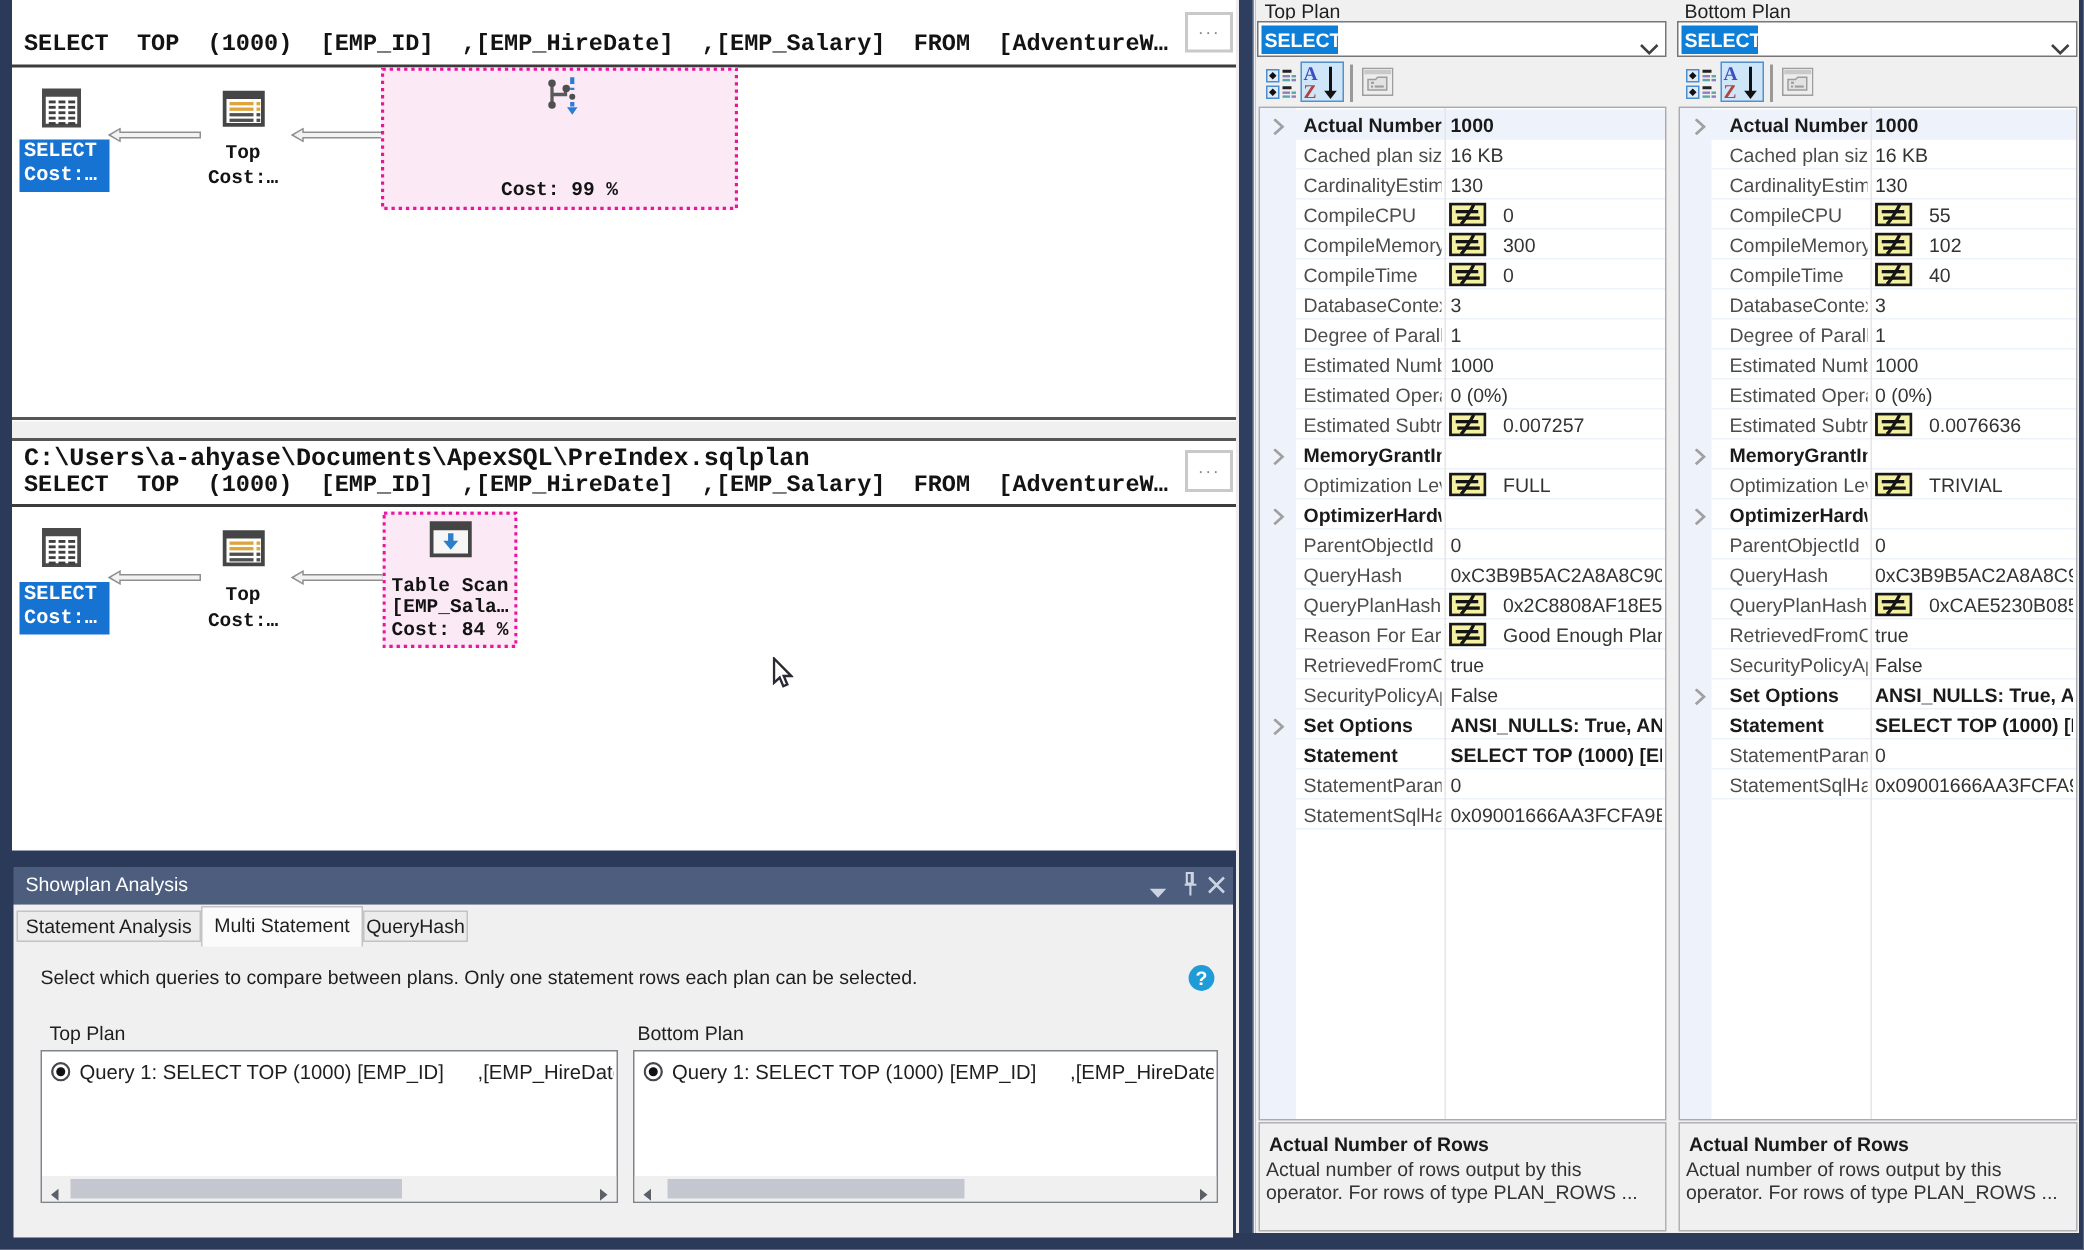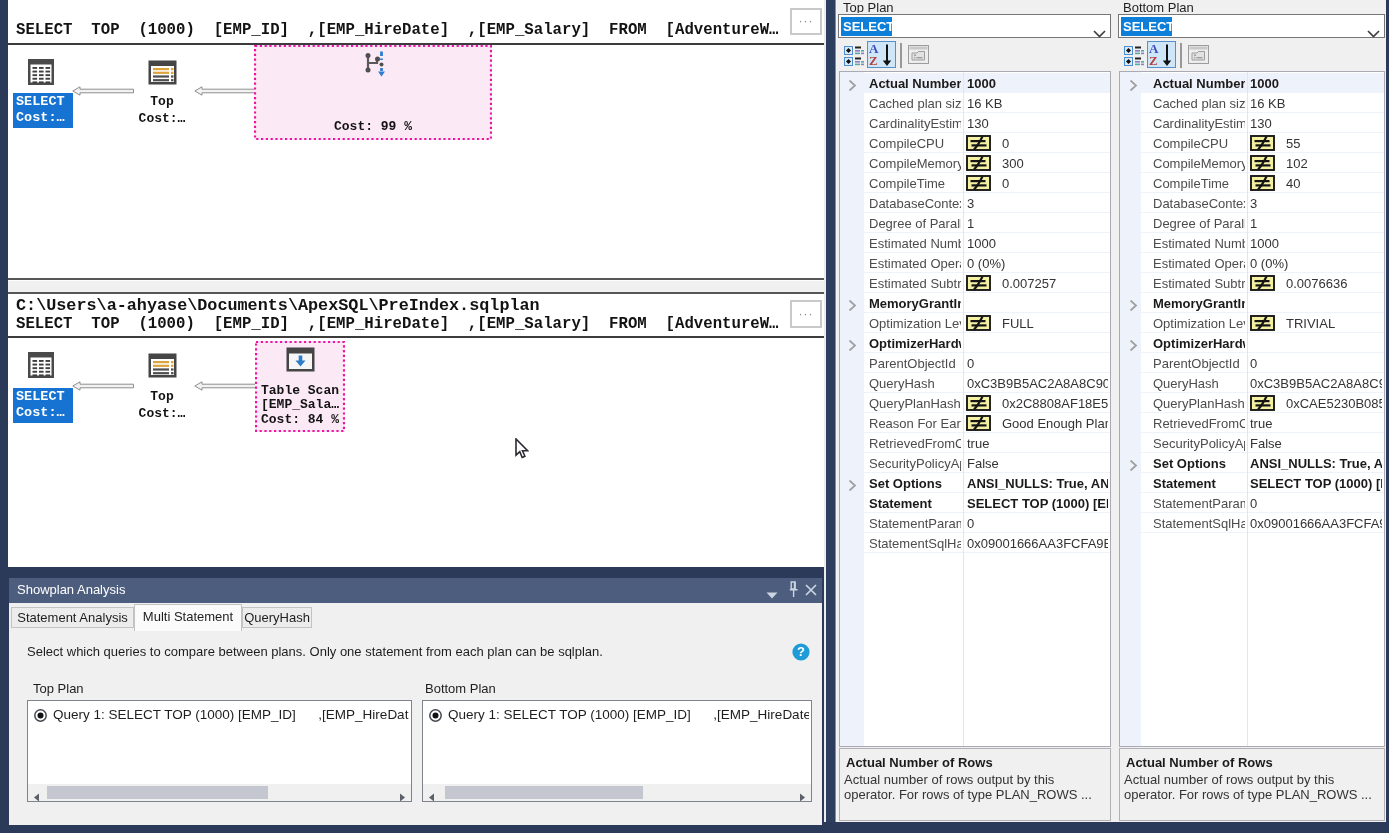--- a/index.html
+++ b/index.html
@@ -147,21 +147,21 @@
           <path d="M5.4 1.2 v7" stroke="#ccd4e2" stroke-width="1.2"></path>
         </svg></div>
       <div style="position:absolute;left:796px;top:6px;width:12px;height:12px"><svg width="12" height="12">
           <path d="M1 1 L11 11 M11 1 L1 11" stroke="#ccd4e2" stroke-width="1.7"></path>
         </svg></div>
     </div>
 <div style="position:absolute;left:9px;top:603px;width:813px;height:222px;background:#f0f0f0"></div>
 <div style="position:absolute;left:11px;top:607px;width:123px;height:21px;background:#ececec;border:1px solid #c3c3c3;box-sizing:border-box;font-size:13px;text-align:center;line-height:19px;color:#1e1e1e">Statement Analysis</div>
 <div style="position:absolute;left:134px;top:604px;width:108px;height:27px;background:#fbfbfb;border:1px solid #c3c3c3;border-bottom:none;box-sizing:border-box;font-size:13px;text-align:center;line-height:23px;color:#1e1e1e">Multi Statement</div>
 <div style="position:absolute;left:242px;top:607px;width:70px;height:21px;background:#ececec;border:1px solid #c3c3c3;box-sizing:border-box;font-size:13px;text-align:center;line-height:19px;color:#1e1e1e">QueryHash</div>
-<div style="position:absolute;left:27px;top:644px;width:700px;height:16px;font-size:13px;color:#1e1e1e">Select which queries to compare between plans. Only one statement from each plan can be sqlplan.</div>
+<div style="position:absolute;left:27px;top:644px;width:700px;height:16px;font-size:13px;color:#1e1e1e">Select which queries to compare between plans. Only one statement rows each plan can be selected.</div>
 <div style="position:absolute;left:792px;top:643px;width:18px;height:18px"><svg width="18" height="18">
         <circle cx="9" cy="9" r="8.6" fill="#1f9cd8"></circle>
         <text x="9" y="13.4" text-anchor="middle" font-size="13" font-weight="bold" fill="#fff" font-family="Liberation Sans,sans-serif">?</text>
       </svg></div>
 <div style="position:absolute;left:33px;top:681px;width:100px;height:15px;font-size:13px;color:#1e1e1e">Top Plan</div>
 <div style="position:absolute;left:425px;top:681px;width:100px;height:15px;font-size:13px;color:#1e1e1e">Bottom Plan</div>
 <div style="position:absolute;left:27px;top:700px;width:385px;height:102px;background:#fff;border:1px solid #7f838c;box-sizing:border-box;overflow:hidden">
       <div style="position:absolute;left:6px;top:7px;width:13px;height:13px"><svg width="13" height="13" viewBox="0 0 13 13">
 <circle cx="6.5" cy="6.5" r="5.7" fill="#ffffff" stroke="#45484f" stroke-width="1.5"></circle>
 <circle cx="6.5" cy="6.5" r="3" fill="#111111"></circle>

